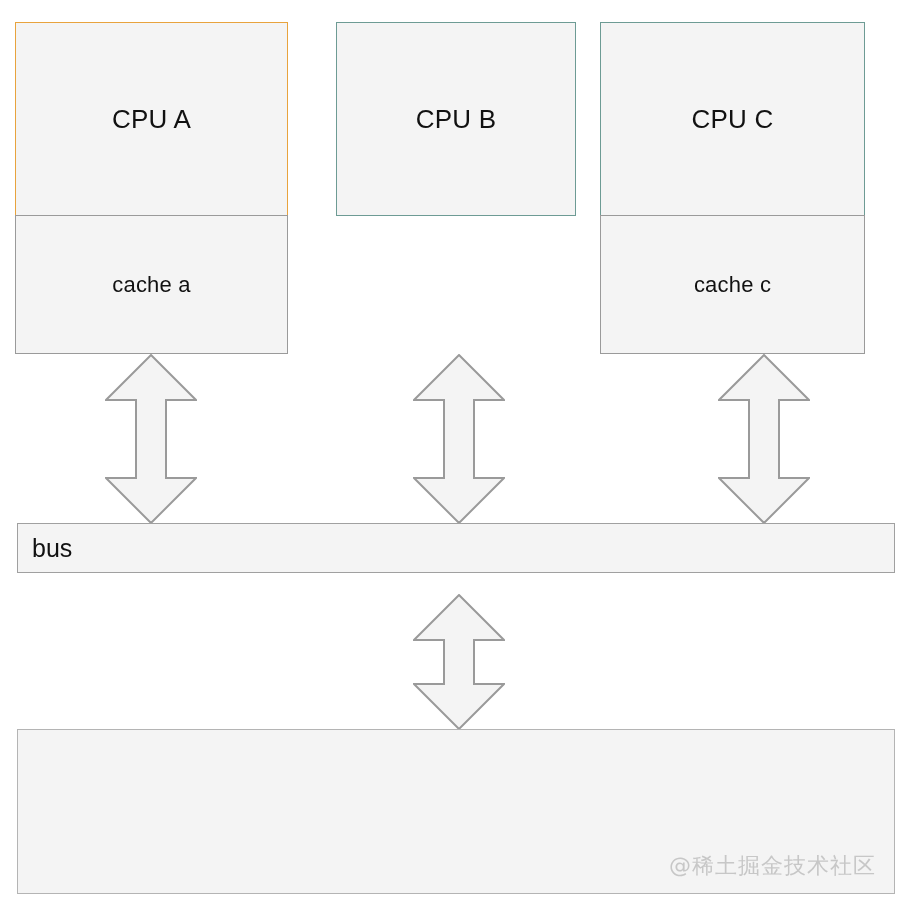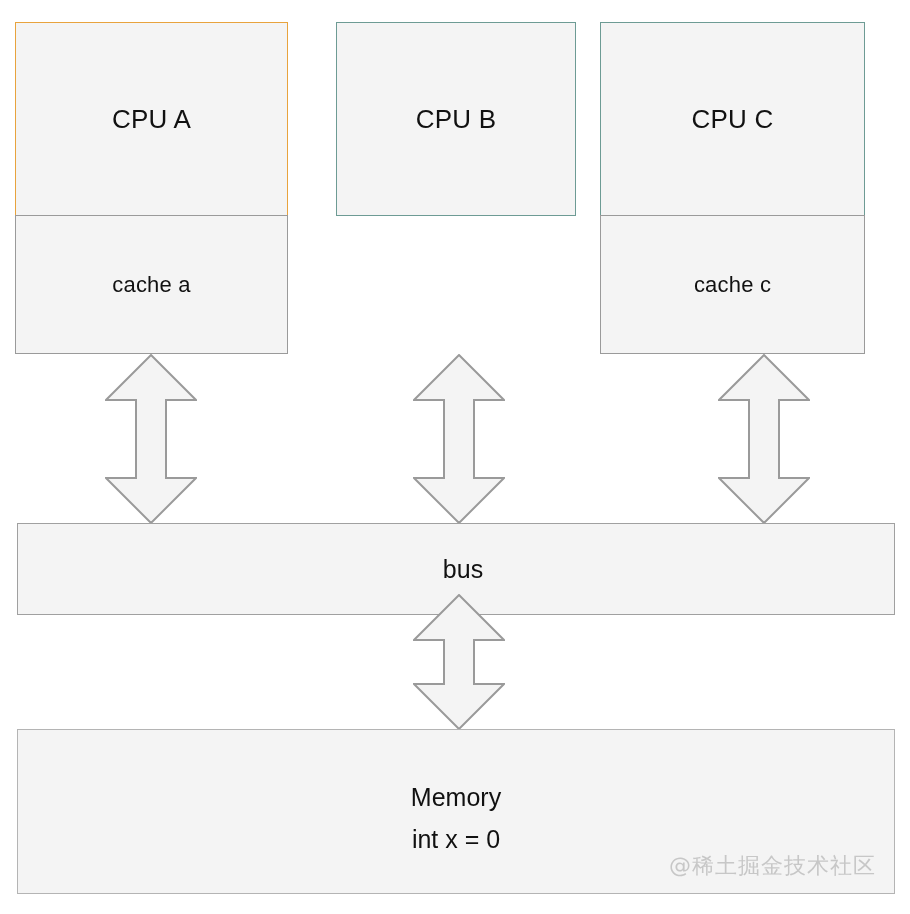--- a/index.html
+++ b/index.html
@@ -74,27 +74,26 @@
   #col-a { left: 15px;  width: 273px; }
   #col-b { left: 323px; width: 240px; margin-left: 13px; }
   #col-c { left: 600px; width: 265px; }
 
   
   #bus-box {
     position: absolute;
     left: 17px;
     top: 523px;
     width: 878px;
-    height: 92px;
+    height: 50px;
     box-sizing: border-box;
     background: #f4f4f4;
     border: 1.6px solid #a0a0a0;
     display: flex;
     align-items: center;
-    justify-content: center;
     padding-left: 14px;
   }
   #bus-label {
     font-size: 25px;
     color: #111111;
     line-height: 1;
   }
 
   
   #memory-box {
@@ -186,20 +185,16 @@
     <span id="bus-label">bus</span>
   </div>
 
   <div class="arrow" style="left:413px; top:594px;">
     <svg width="92" height="136" viewBox="0 0 92 136">
       <polygon points="46,1 91,46 61,46 61,90 91,90 46,135 1,90 31,90 31,46 1,46" fill="#f4f4f4" stroke="#9a9a9a" stroke-width="2" stroke-linejoin="miter"></polygon>
     </svg>
   </div>
 
   <div id="memory-box">
-    <div id="memory-text">
-      <div>Memory</div>
-      <div>int x = 0</div>
-    </div>
     <div id="watermark">@稀土掘金技术社区</div>
   </div>
 
 </div>
 
 </body></html>

